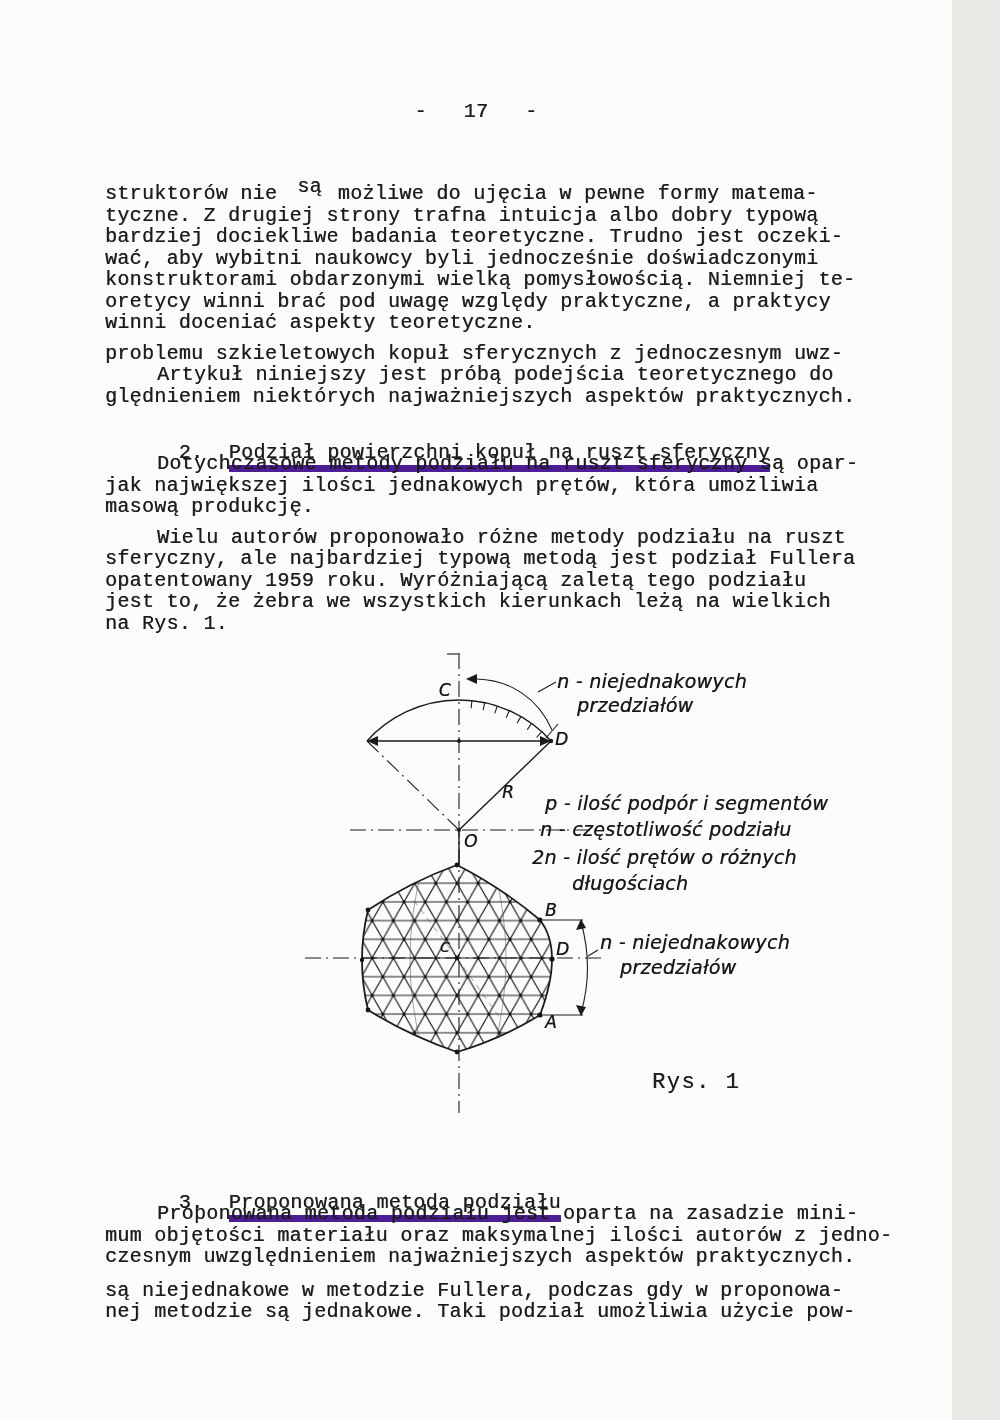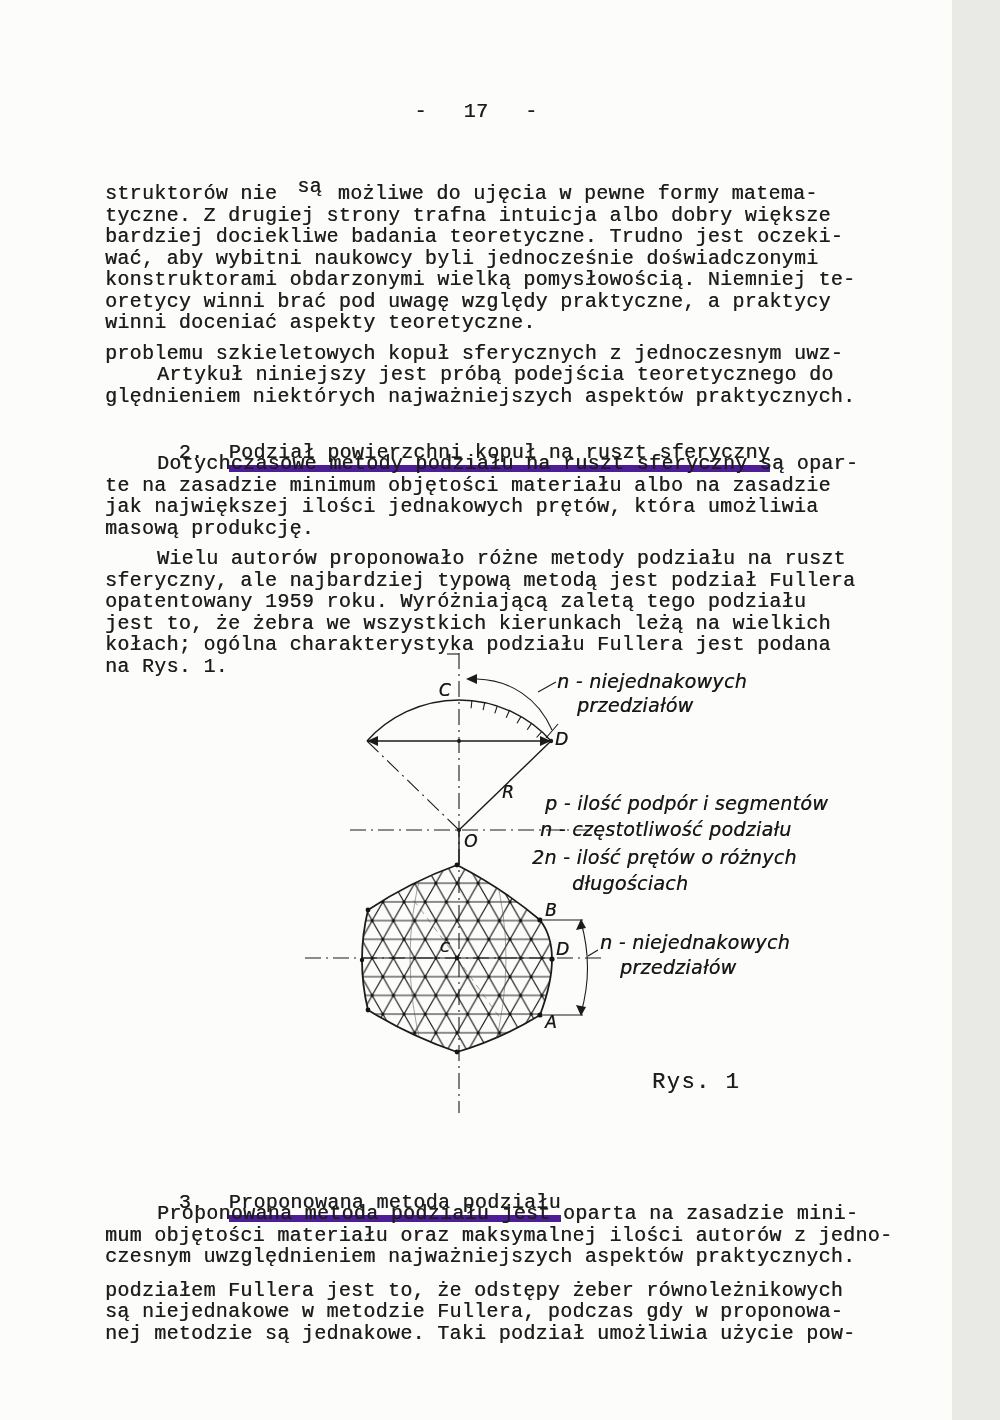--- a/index.html
+++ b/index.html
@@ -32,51 +32,49 @@
 </head>
 <body>
 
 <div class="page">
 
   <div class="pagenum">-   17   -</div>
 
   <div class="textblock" style="top:138px">
     <div class="para">
       <div class="line"><span>struktorów nie</span><span class="ins">są</span><span>możliwe do ujęcia w pewne formy matema-</span></div>
-      <div class="line">tyczne. Z drugiej strony trafna intuicja albo dobry większe</div>
+      <div class="line">tyczne. Z drugiej strony trafna intuicja albo dobry typową</div>
       <div class="line">bardziej dociekliwe badania teoretyczne. Trudno jest oczeki-</div>
       <div class="line">wać, aby wybitni naukowcy byli jednocześnie doświadczonymi</div>
       <div class="line">konstruktorami obdarzonymi wielką pomysłowością. Niemniej te-</div>
       <div class="line">oretycy winni brać pod uwagę względy praktyczne, a praktycy</div>
       <div class="line">winni doceniać aspekty teoretyczne.</div>
     </div>
 
     <div class="para mt">
       <div class="line">problemu szkieletowych kopuł sferycznych z jednoczesnym uwz-</div>
       <div class="line indent">Artykuł niniejszy jest próbą podejścia teoretycznego do</div>
       <div class="line">ględnieniem niektórych najważniejszych aspektów praktycznych.</div>
     </div>
 
     <div class="heading">
       <span class="hnum">2.</span><span class="htitle">Podział powierzchni kopuł na ruszt sferyczny</span>
     </div>
 
     <div class="para mt">
       <div class="line indent">Dotychczasowe metody podziału na ruszt sferyczny są opar-</div>
-      <div class="line">te na zasadzie minimum objętości materiału albo na zasadzie</div>
       <div class="line">jak największej ilości jednakowych prętów, która umożliwia</div>
       <div class="line">masową produkcję.</div>
     </div>
 
     <div class="para mt">
       <div class="line indent">Wielu autorów proponowało różne metody podziału na ruszt</div>
       <div class="line">sferyczny, ale najbardziej typową metodą jest podział Fullera</div>
       <div class="line">opatentowany 1959 roku. Wyróżniającą zaletą tego podziału</div>
       <div class="line">jest to, że żebra we wszystkich kierunkach leżą na wielkich</div>
-      <div class="line">kołach; ogólna charakterystyka podziału Fullera jest podana</div>
       <div class="line">na Rys. 1.</div>
     </div>
   </div>
 
   <svg class="fig" width="670" height="472" viewBox="0 0 670 472" xmlns="http://www.w3.org/2000/svg">
     <defs>
       <pattern id="tri" width="21.2" height="37.4" patternUnits="userSpaceOnUse" patternTransform="translate(157,312)">
         <path d="M0 0 H21.2 M0 18.7 H21.2 M0 37.4 H21.2 M0 37.4 L21.2 0 M0 0 L21.2 37.4" stroke="#1a1a1a" stroke-width="1.1" fill="none"></path>
       </pattern>
       <pattern id="meshdots" width="21.2" height="37.4" patternUnits="userSpaceOnUse" patternTransform="translate(157,312)">
@@ -182,19 +180,18 @@
   <div class="textblock" style="top:1124px">
     <div class="heading" style="margin-top:0">
       <span class="hnum">3.</span><span class="htitle">Proponowana metoda podziału</span>
     </div>
     <div class="para mt">
       <div class="line indent">Proponowana metoda podziału jest oparta na zasadzie mini-</div>
       <div class="line">mum objętości materiału oraz maksymalnej ilości autorów z jedno-</div>
       <div class="line">czesnym uwzględnieniem najważniejszych aspektów praktycznych.</div>
     </div>
     <div class="para mt" style="margin-top:12px">
-      <div class="line">podziałem Fullera jest to, że odstępy żeber równoleżnikowych</div>
       <div class="line">są niejednakowe w metodzie Fullera, podczas gdy w proponowa-</div>
       <div class="line">nej metodzie są jednakowe. Taki podział umożliwia użycie pow-</div>
     </div>
   </div>
 
 </div>
 
 </body></html>

